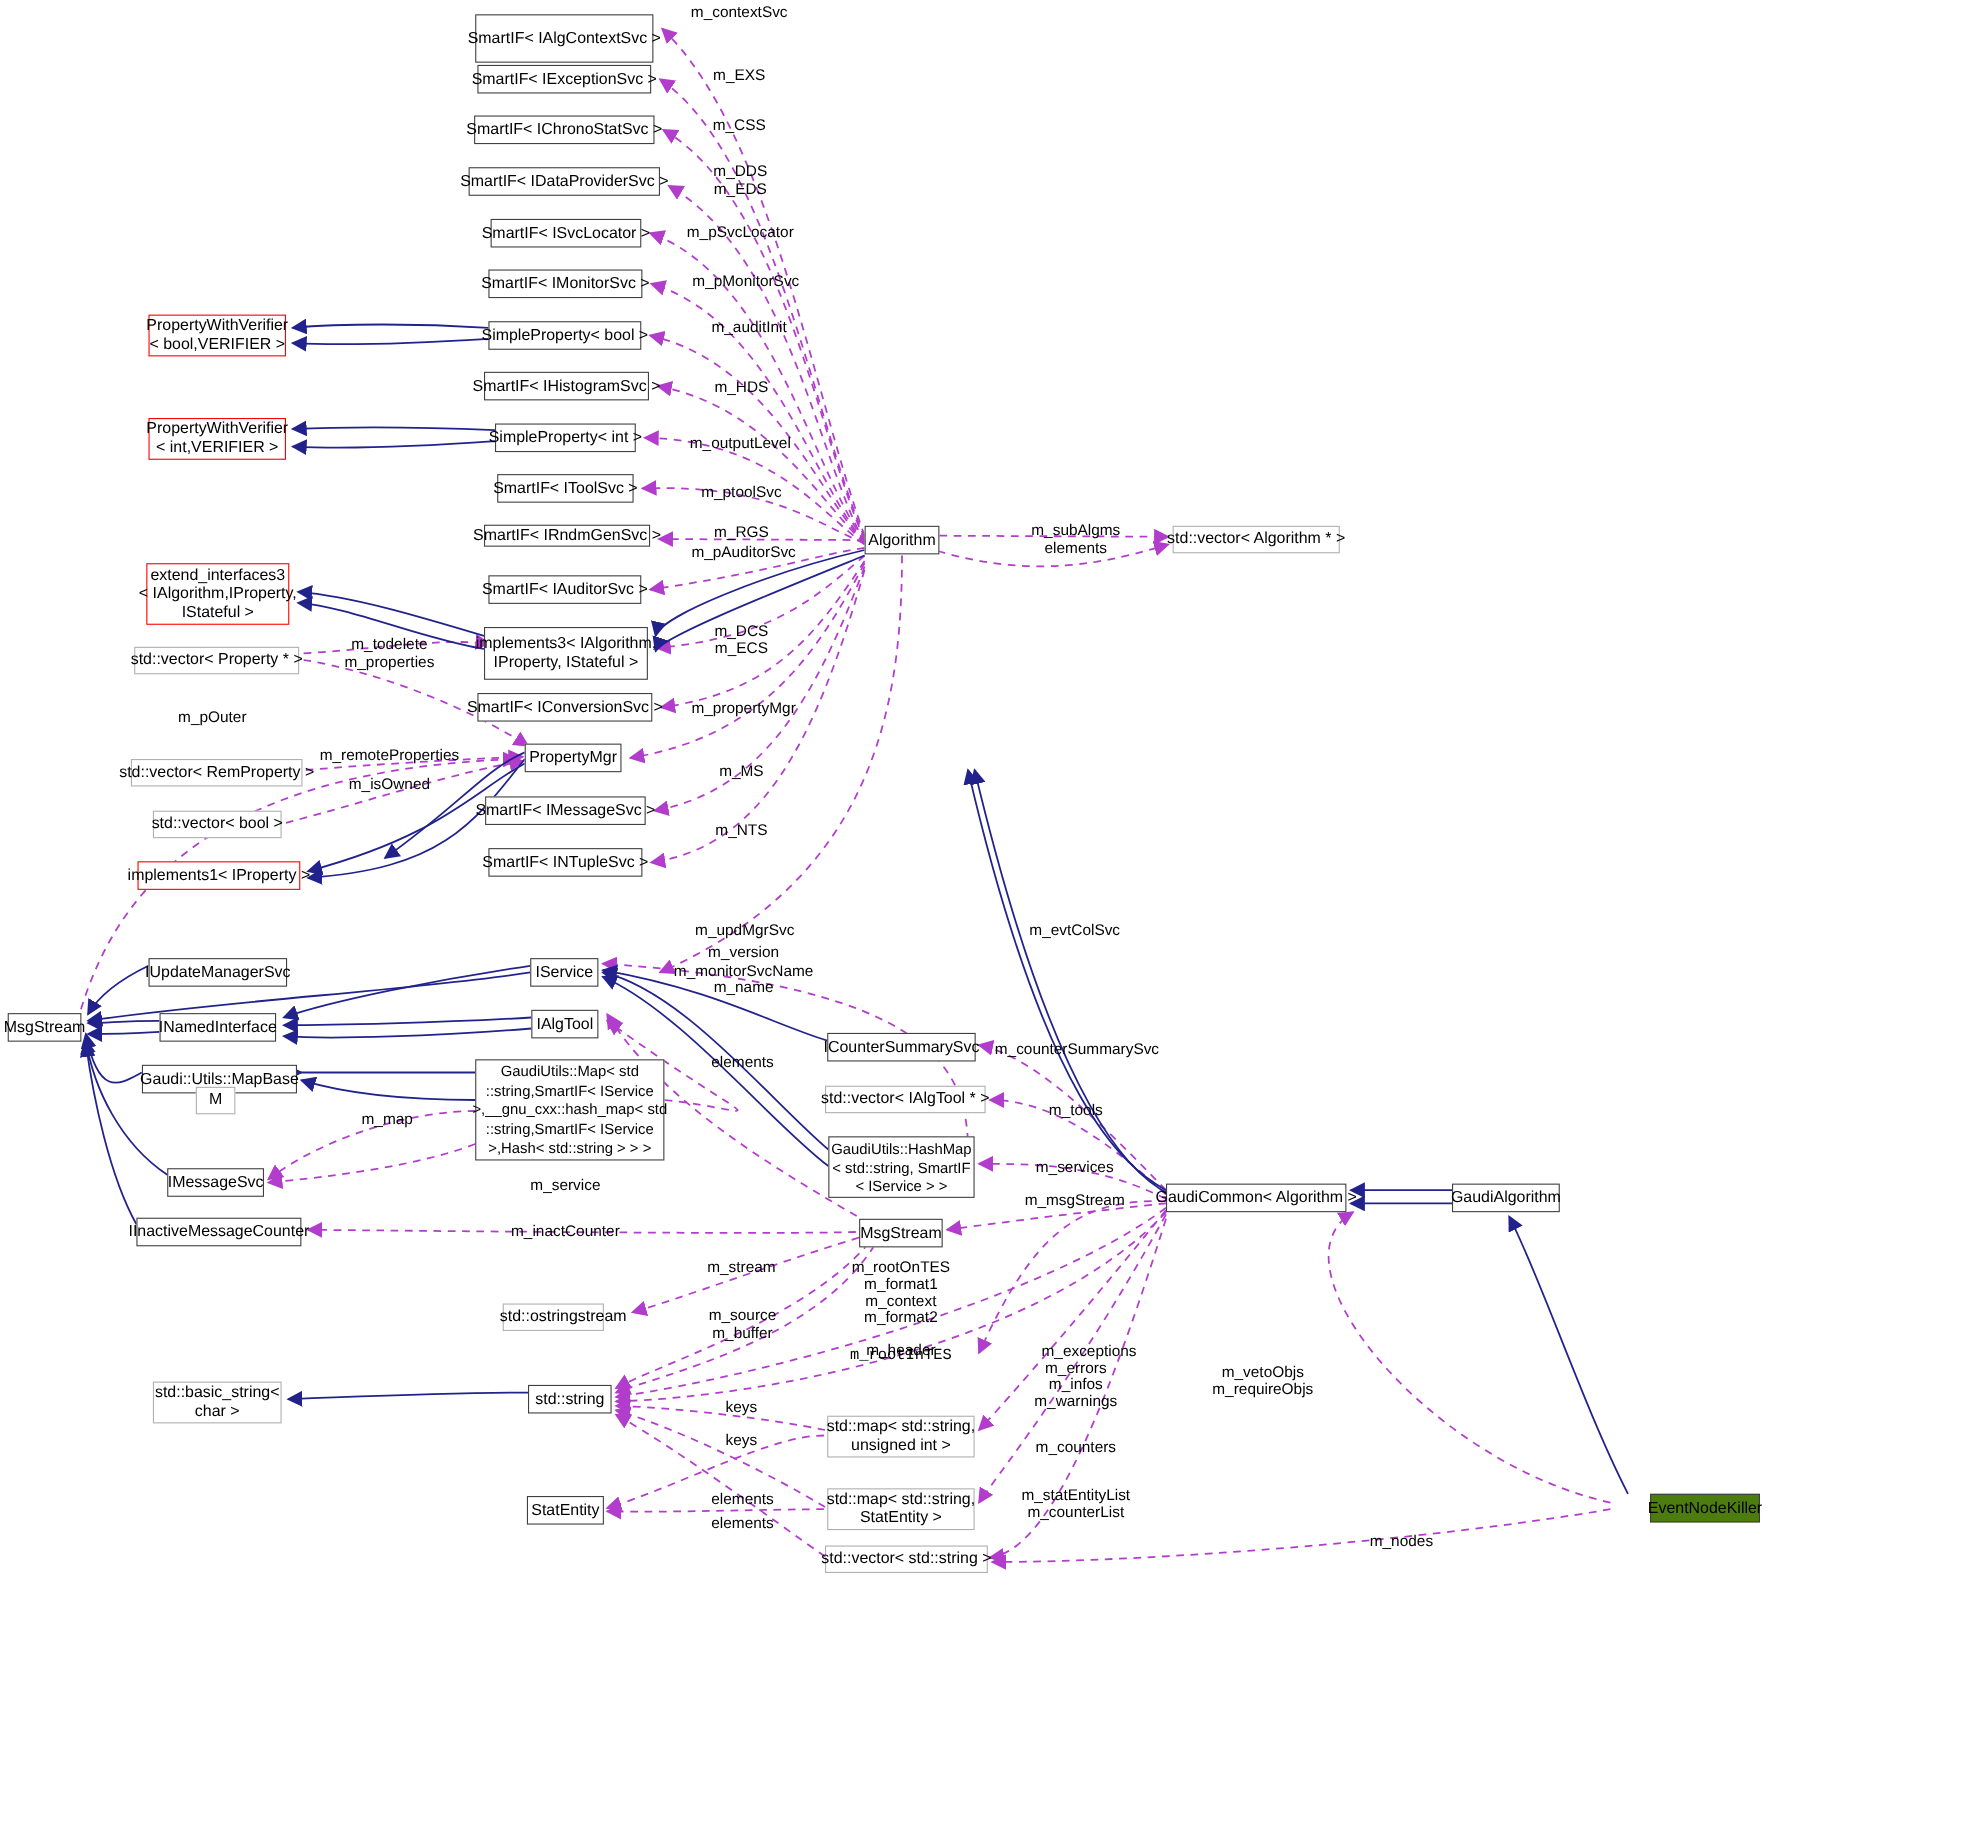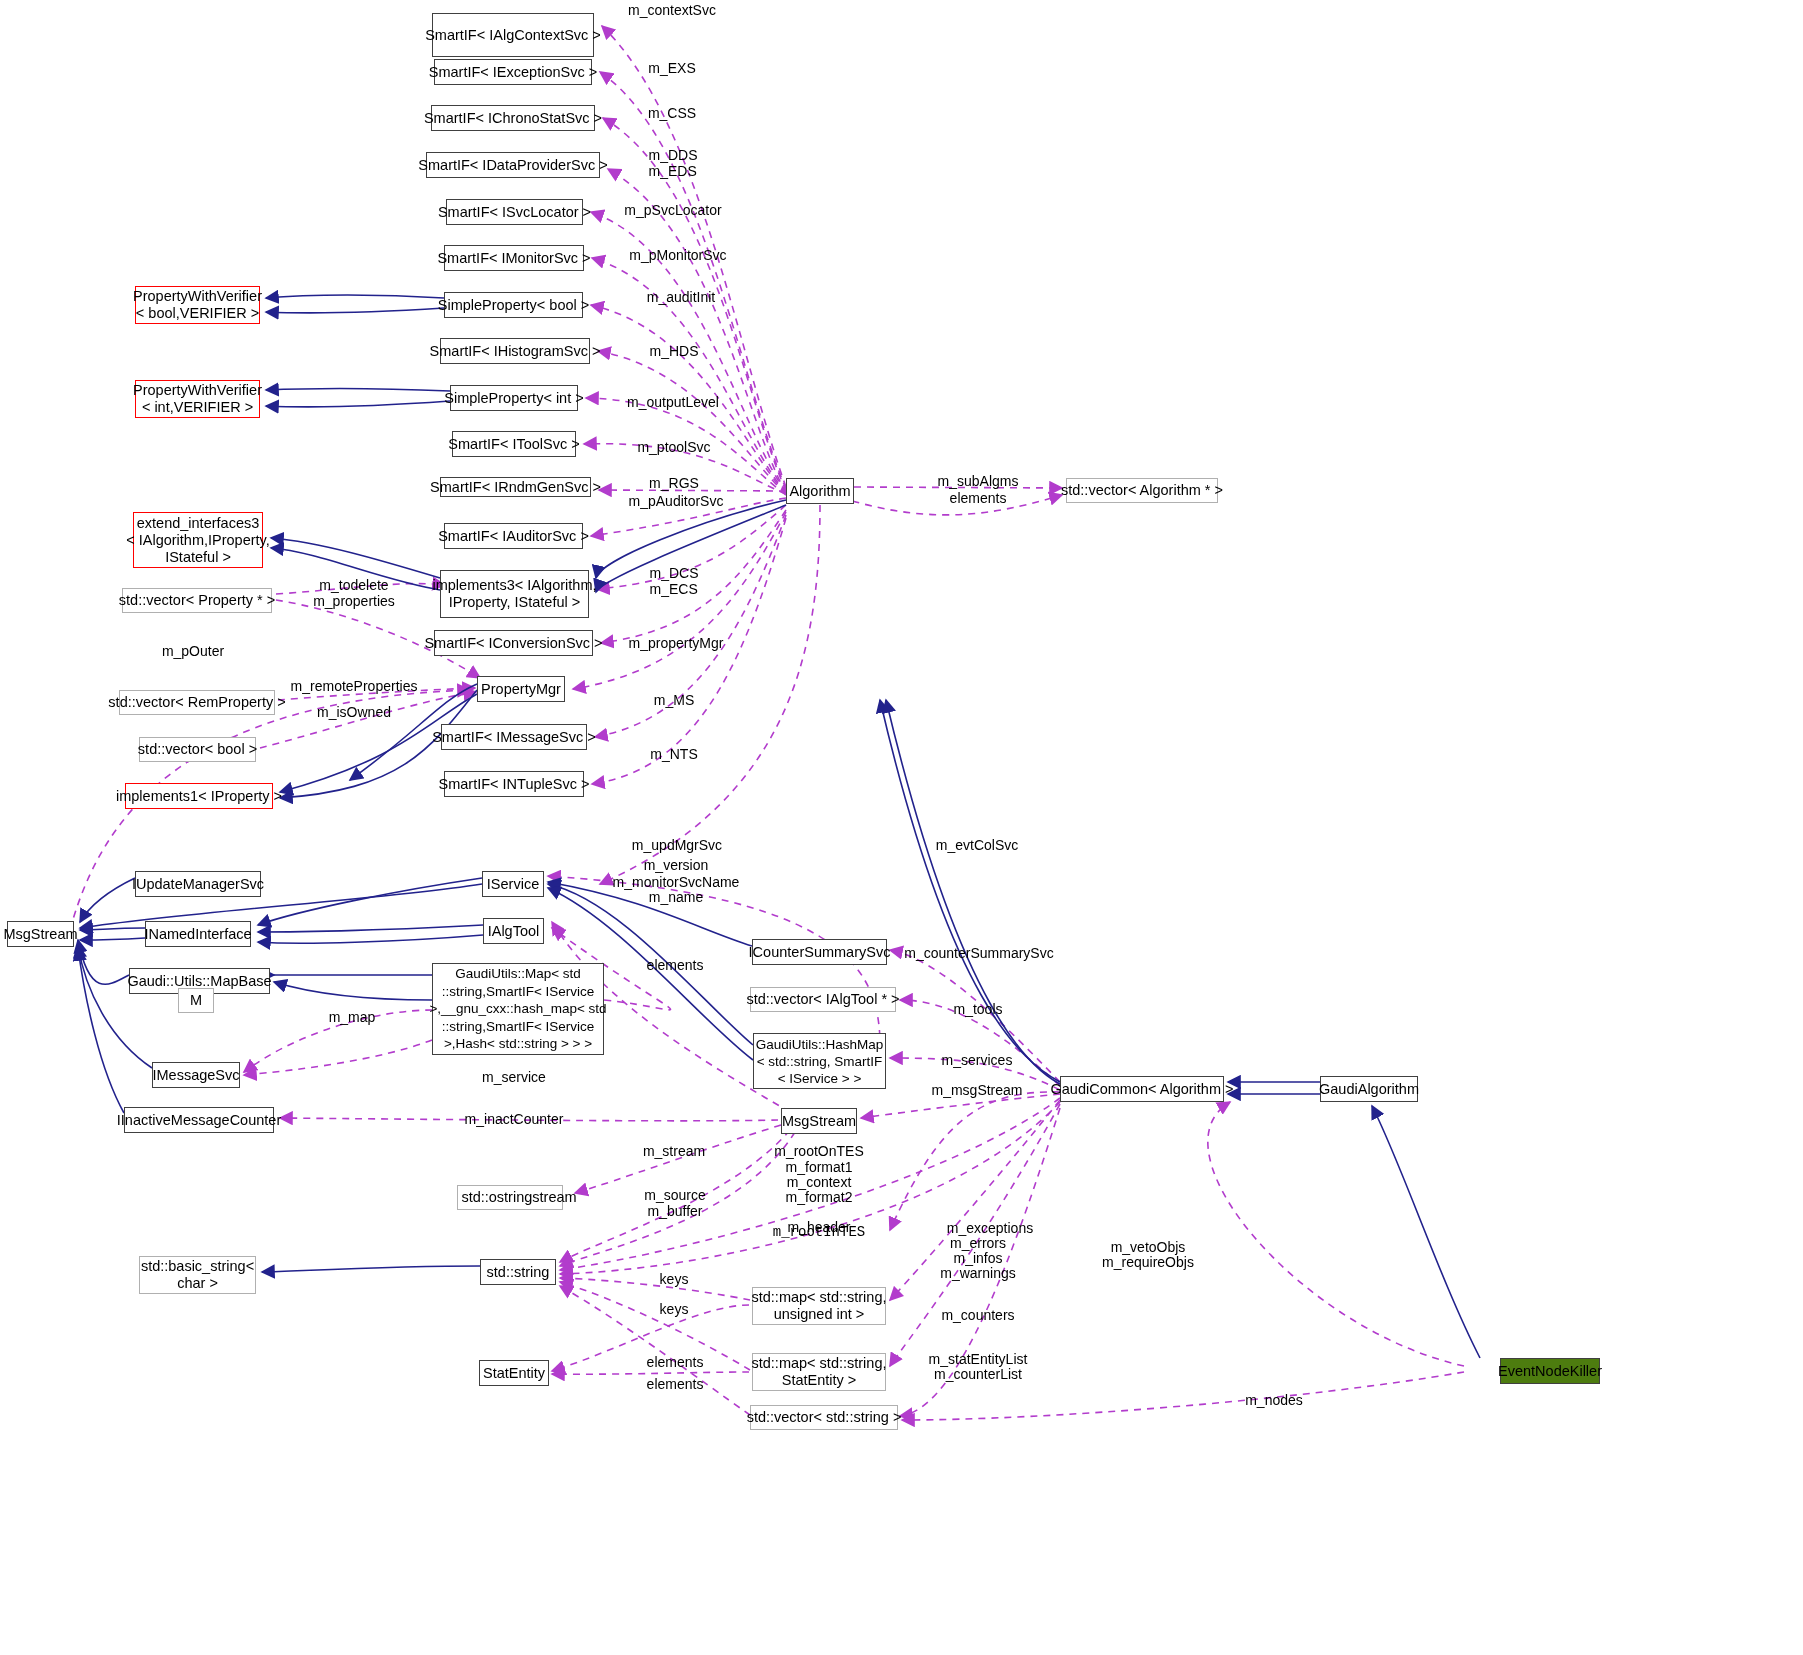--- a/index.html
+++ b/index.html
@@ -29,20 +29,21 @@
   .node.thick{border:1.6px solid #404040;}
   .node.red{border:1.6px solid #ff0000;}
   .node.gray{border:1px solid #b0b0b0;}
   .node.shaded{background:#4d7c0f;border:1.6px solid #404040;margin-left:36px;}
   .elabel{
     position:absolute;
     font-size:14px;
     line-height:16px;
     color:#000000;
     white-space:pre;
+    text-align:center;
     transform:translateX(-50%);
   }
 </style>
 </head>
 <body>
 
 <div id="canvas">
 
   <svg id="edges" viewBox="0 0 1803 1655">
     <defs>
@@ -190,21 +191,21 @@
   <div class="node gray" style="left:750px;top:987px;width:146px;height:25px;">std::vector&lt; IAlgTool * &gt;</div>
   <div class="node gray" style="left:178px;top:988px;width:36px;height:25px;">M</div>
   <div class="node thick" style="left:753px;top:1033px;width:133px;height:56px;font-size:13.5px;line-height:17px;">GaudiUtils::HashMap
 &lt; std::string, SmartIF
 &lt; IService &gt; &gt;</div>
   <div class="node thick" style="left:152px;top:1062px;width:88px;height:26px;">IMessageSvc</div>
   <div class="node thick" style="left:1060px;top:1076px;width:164px;height:26px;">GaudiCommon&lt; Algorithm &gt;</div>
   <div class="node thick" style="left:1320px;top:1076px;width:98px;height:26px;">GaudiAlgorithm</div>
   <div class="node thick" style="left:124px;top:1107px;width:150px;height:26px;">IInactiveMessageCounter</div>
   <div class="node thick" style="left:781px;top:1108px;width:76px;height:26px;">MsgStream</div>
-  <div class="node gray" style="left:457px;top:1185px;width:106px;height:25px;padding-left:24px;">std::ostringstream</div>
+  <div class="node gray" style="left:457px;top:1185px;width:92px;height:25px;padding-left:24px;">std::ostringstream</div>
   <div class="node gray" style="left:139px;top:1256px;width:117px;height:38px;">std::basic_string&lt;
 char &gt;</div>
   <div class="node thick" style="left:480px;top:1259px;width:76px;height:26px;">std::string</div>
   <div class="node gray" style="left:752px;top:1287px;width:134px;height:38px;">std::map&lt; std::string,
 unsigned int &gt;</div>
   <div class="node thick" style="left:479px;top:1360px;width:70px;height:26px;">StatEntity</div>
   <div class="node gray" style="left:752px;top:1353px;width:134px;height:38px;">std::map&lt; std::string,
 StatEntity &gt;</div>
   <div class="node gray" style="left:750px;top:1405px;width:148px;height:25px;">std::vector&lt; std::string &gt;</div>
   <div class="node shaded" style="left:1464px;top:1358px;width:100px;height:26px;">EventNodeKiller</div>

